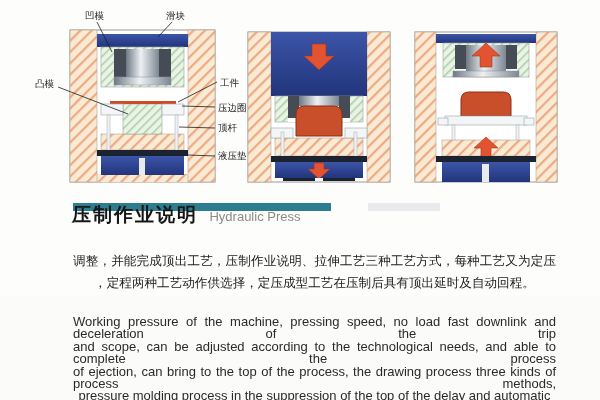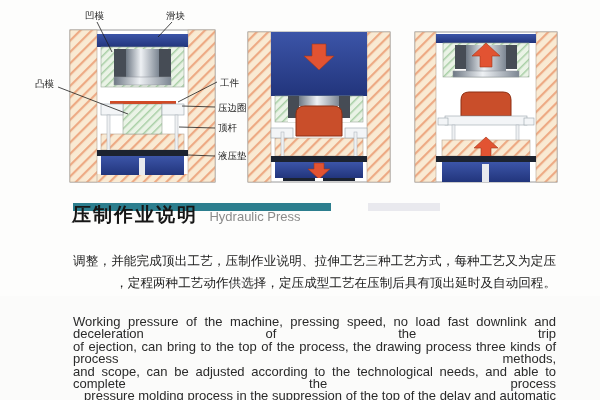--- a/index.html
+++ b/index.html
@@ -9,21 +9,21 @@
   .diagrams { position:absolute; left:0; top:0; }
   .diagrams text { font-family:"Liberation Sans", sans-serif; font-size:9.5px; fill:#1d1d1d; }
   .bar-teal { position:absolute; left:73px; top:203px; width:258px; height:8px; background:#2c7e8e; }
   .bar-gray { position:absolute; left:368px; top:203px; width:72px; height:8px; background:#e9e9ee; }
   .title-row { position:absolute; left:72px; top:202px; white-space:nowrap; }
   .title-zh { font-size:19px; font-weight:bold; color:#161616; letter-spacing:2px; }
   .title-en { font-size:13px; color:#8b8b8b; margin-left:7px; }
   .body-zh { position:absolute; left:73px; top:250px; width:483px; font-size:12.6px; line-height:22.4px; color:#1b1b1b; }
   .body-en { position:absolute; left:73px; top:316px; width:483px; font-size:13px; line-height:12.4px; color:#2a2a2a; }
   .jline { text-align:justify; text-align-last:justify; }
-  .lline { text-align:right; }
+  .lline { text-align:center; }
 </style>
 </head>
 <body>
 
 <div class="page">
 
   <svg class="diagrams" width="600" height="200" viewBox="0 0 600 200">
     <defs>
       <pattern id="hb" width="8" height="8" patternUnits="userSpaceOnUse" patternTransform="rotate(45)">
         <rect width="8" height="8" fill="#f9ead3"></rect>
@@ -143,18 +143,18 @@
     <span class="title-en">Hydraulic Press</span>
   </div>
 
   <div class="body-zh">
     <div class="jline">调整，并能完成顶出工艺，压制作业说明、拉伸工艺三种工艺方式，每种工艺又为定压</div>
     <div class="lline">，定程两种工艺动作供选择，定压成型工艺在压制后具有顶出延时及自动回程。</div>
   </div>
 
   <div class="body-en">
     <div class="jline">Working pressure of the machine, pressing speed, no load fast downlink and deceleration of the trip</div>
+    <div class="jline">and scope, can be adjusted according to the technological needs, and able to complete the process</div>
     <div class="jline">of ejection, can bring to the top of the process, the drawing process three kinds of process methods,</div>
-    <div class="jline">and scope, can be adjusted according to the technological needs, and able to complete the process</div>
     <div class="lline">pressure molding process in the suppression of the top of the delay and automatic return.</div>
   </div>
 
 </div>
 
 </body></html>

